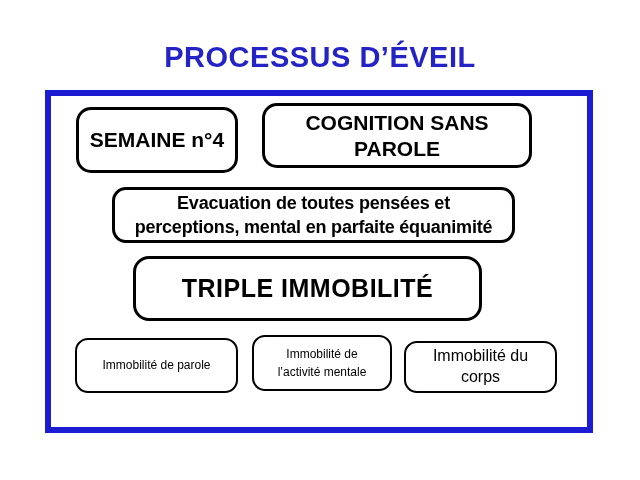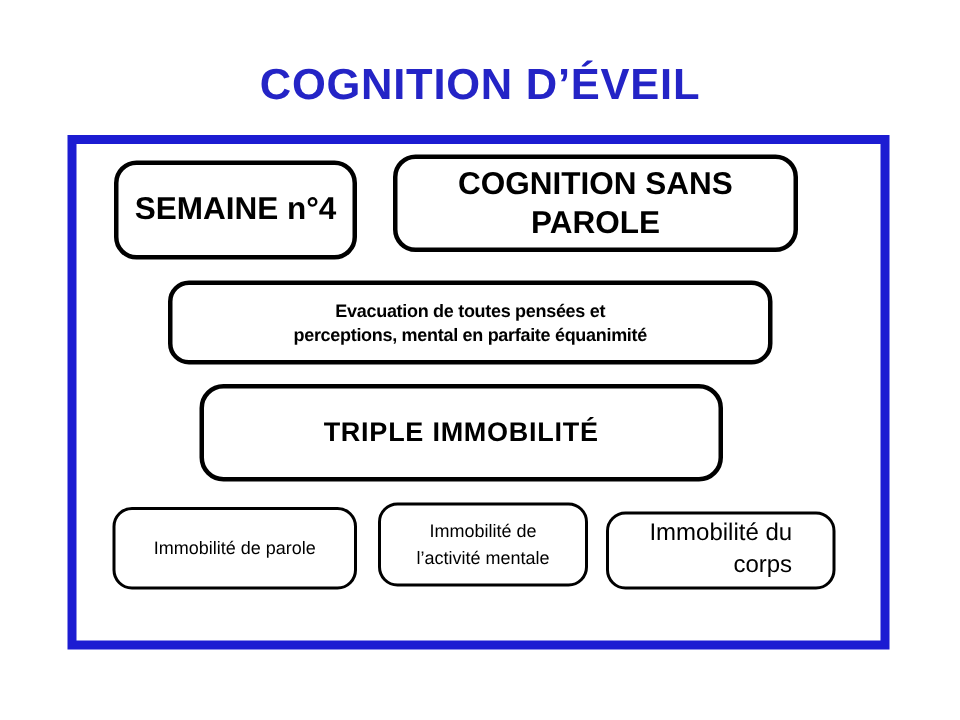--- a/index.html
+++ b/index.html
@@ -47,37 +47,37 @@
     display: flex;
     align-items: center;
     justify-content: center;
     text-align: center;
     color: #000000;
     white-space: pre-line;
     line-height: 1.22;
   }
   #box-semaine    { left: 76px;  top: 107px; width: 162px; height: 66px; font-weight: bold; font-size: 21px; }
   #box-cognition  { left: 262px; top: 103px; width: 270px; height: 65px; font-weight: bold; font-size: 21px; }
-  #box-evacuation { left: 112px; top: 187px; width: 403px; height: 56px; font-weight: bold; font-size: 12px;
+  #box-evacuation { left: 112px; top: 187px; width: 403px; height: 56px; font-weight: bold; font-size: 18px;
                     letter-spacing: -0.2px; line-height: 1.35; border-radius: 14px; }
-  #box-triple     { left: 133px; top: 256px; width: 349px; height: 65px; font-weight: bold; font-size: 18px;
+  #box-triple     { left: 133px; top: 256px; width: 349px; height: 65px; font-weight: bold; font-size: 25px;
                     letter-spacing: 0.5px; border-radius: 16px; }
   #box-parole     { left: 75px;  top: 338px; width: 163px; height: 55px; font-size: 12px; border-width: 2.5px; border-radius: 13px; }
   #box-mentale    { left: 252px; top: 335px; width: 140px; height: 56px; font-size: 12px; border-width: 2.5px;
                     line-height: 1.5; border-radius: 13px; }
   #box-corps      { left: 404px; top: 341px; width: 153px; height: 52px; font-size: 16px; border-width: 2.5px;
-                    line-height: 1.3; border-radius: 13px; text-align: right; }
+                    line-height: 1.3; border-radius: 13px; }
   .box-label { display: inline-block; }
 </style>
 </head>
 <body>
 
 <div class="canvas">
 
-  <div class="title">COGNITION D’ÉVEIL</div>
+  <div class="title">PROCESSUS D’ÉVEIL</div>
 
   <div class="frame"></div>
 
   <div class="box" id="box-semaine">
     <span class="box-label">SEMAINE n°4</span>
   </div>
 
   <div class="box" id="box-cognition">
     <span class="box-label">COGNITION SANS
 PAROLE</span>

